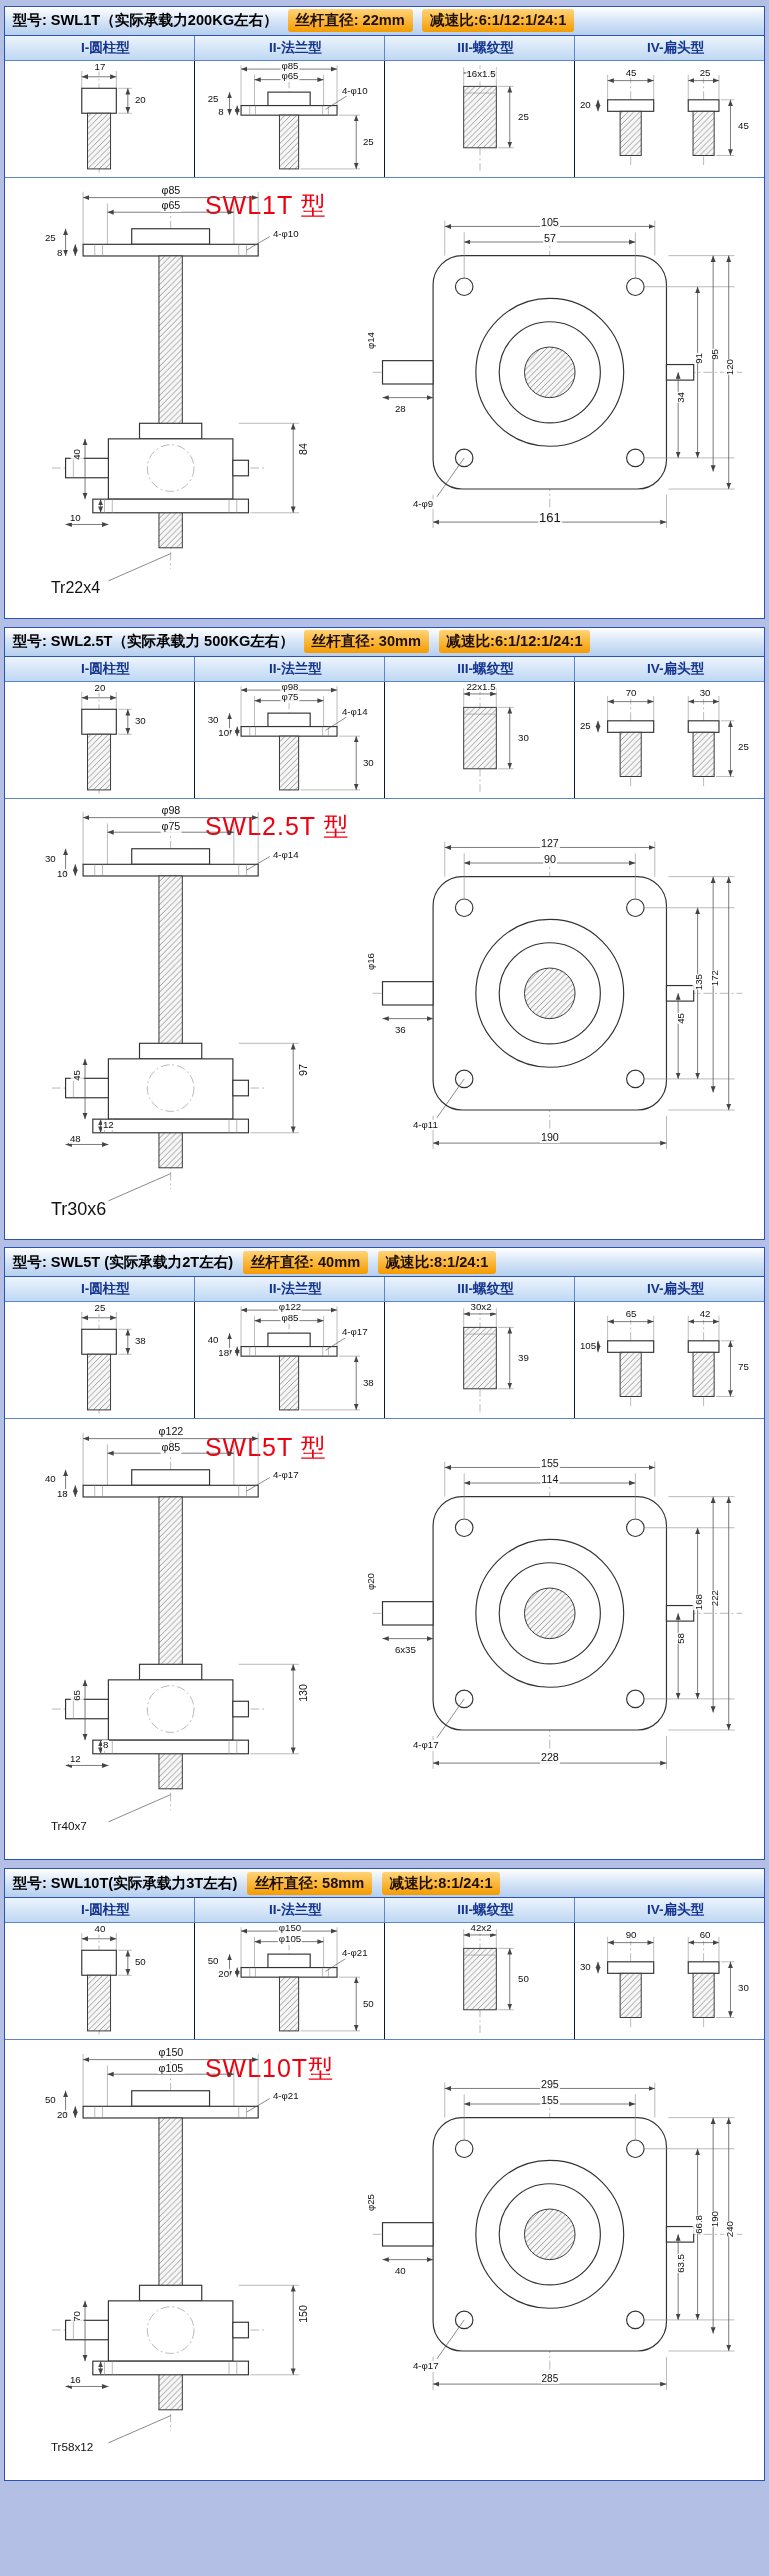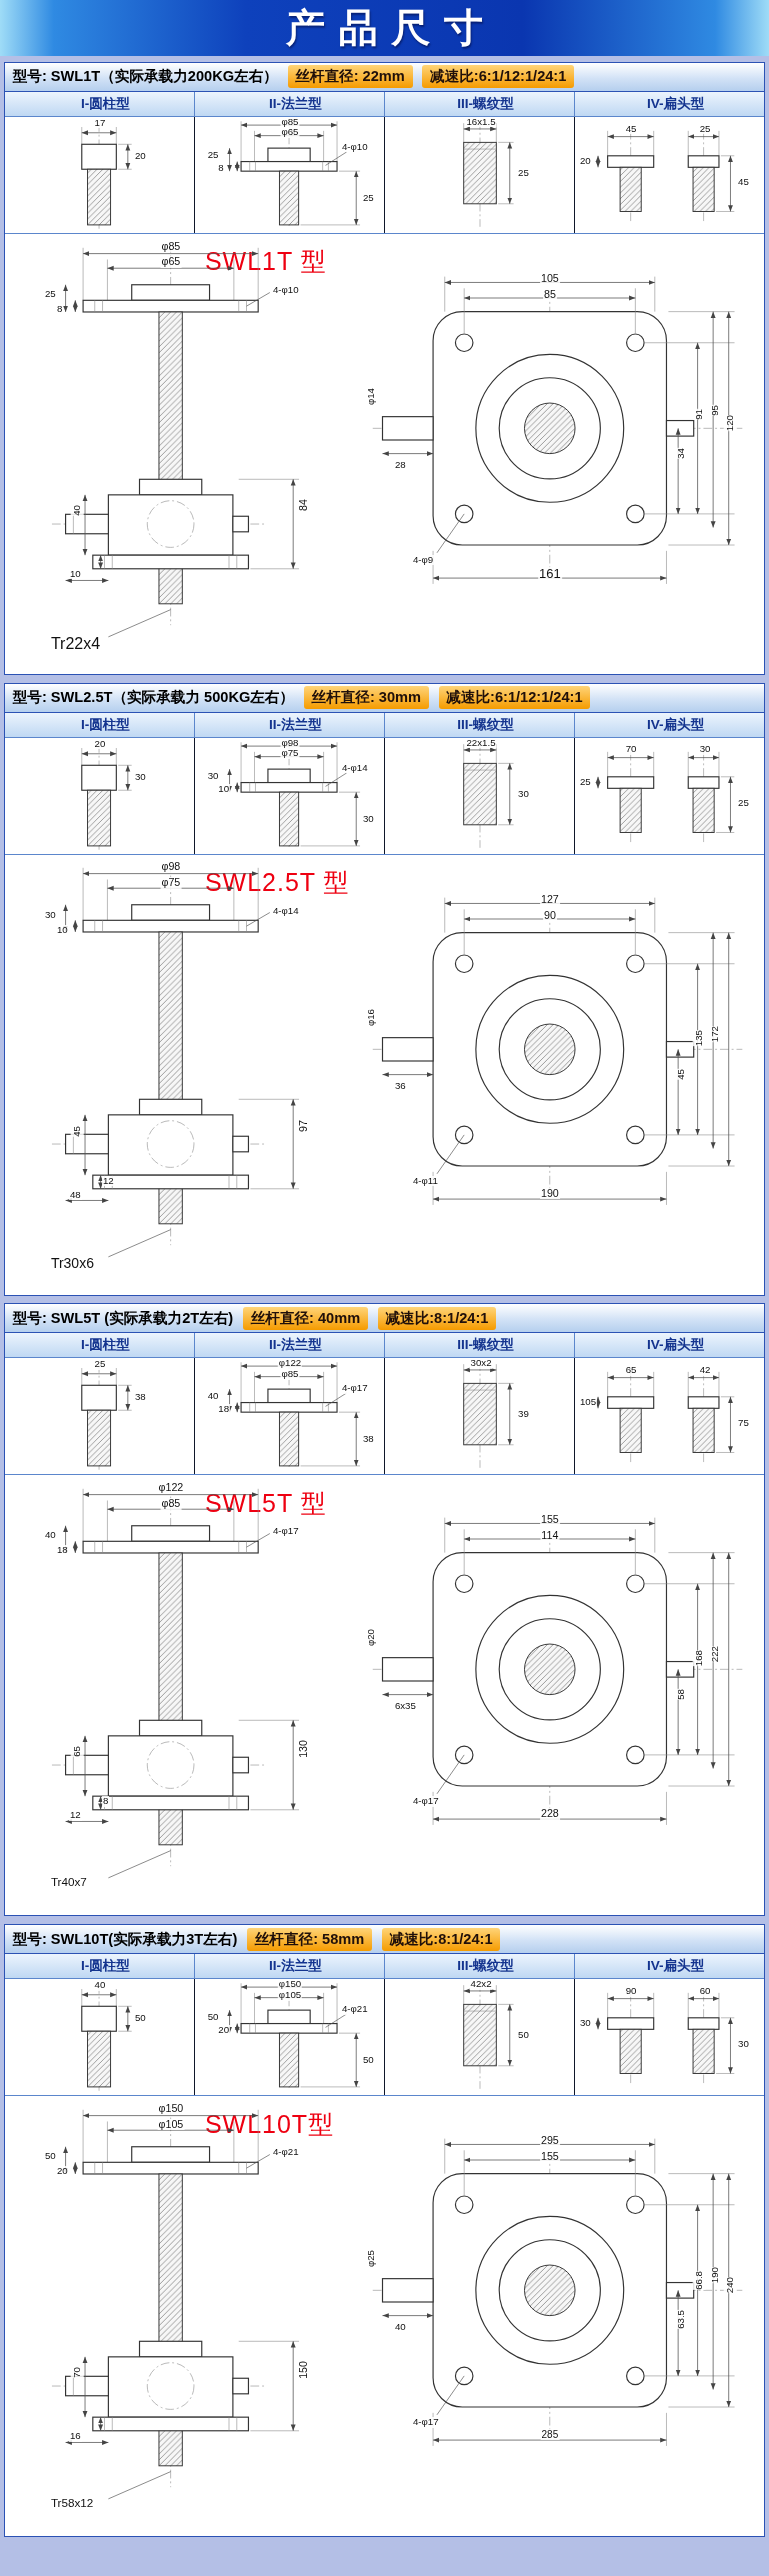--- a/index.html
+++ b/index.html
@@ -77,21 +77,20 @@
       <rect width="6" height="6" fill="#f7f7f7"></rect>
       <path d="M-1,7 L7,-1" stroke="#9a9a9a" stroke-width="1"></path>
     </pattern>
     <marker id="arr" viewBox="0 0 10 10" refX="9" refY="5" markerWidth="9" markerHeight="9" orient="auto-start-reverse">
       <path d="M0,1.5 L9,5 L0,8.5 z" fill="#444"></path>
     </marker>
   </defs>
 </svg>
 
 <div class="page">
-  <div class="title-bar">产品尺寸</div>
   <div id="sections">
   <section class="product-section">
 
     <div class="model-bar">
       <span>型号: SWL1T（实际承载力200KG左右）</span>
       <span class="hl">丝杆直径: 22mm</span>
       <span class="hl">减速比:6:1/12:1/24:1</span>
     </div>
 
     <div class="type-row">
@@ -155,21 +154,21 @@
           <line class="cl" x1="99" y1="4" x2="99" y2="114"></line>
           <line class="ext" x1="82" y1="6" x2="82" y2="26"></line>
           <line class="ext" x1="116" y1="6" x2="116" y2="26"></line>
           <line class="dl" x1="82" y1="12" x2="116" y2="12"></line>
           <rect class="thr" x="82" y="26" width="34" height="64"></rect>
           <line class="ext" x1="82" y1="33" x2="116" y2="33"></line>
           <line class="ext" x1="118" y1="26" x2="134" y2="26"></line>
           <line class="ext" x1="118" y1="90" x2="134" y2="90"></line>
           <line class="dl" x1="130" y1="26" x2="130" y2="90"></line>
         </svg>
-        <span class="dim ct" style="left:96px;top:0px">16x1.5</span>
+        <span class="dim ct" style="left:96px;top:8px">16x1.5</span>
         <span class="dim" style="left:132px;top:51px">25</span>
       </div>
 
       <div class="small-cell">
         <svg class="draw" viewBox="0 0 197 120" preserveAspectRatio="xMidYMid meet">
           <line class="cl" x1="58" y1="14" x2="58" y2="110"></line>
           <line class="cl" x1="134" y1="14" x2="134" y2="110"></line>
           <line class="ext" x1="34" y1="14" x2="34" y2="40"></line>
           <line class="ext" x1="82" y1="14" x2="82" y2="40"></line>
           <line class="dl" x1="34" y1="20" x2="82" y2="20"></line>
@@ -271,21 +270,21 @@
         <line class="dl" x1="352" y1="82" x2="352" y2="258"></line>
         <line class="dl" x1="368" y1="50" x2="368" y2="272"></line>
         <line class="dl" x1="384" y1="50" x2="384" y2="290"></line>
         <line class="ext" x1="80" y1="296" x2="80" y2="330"></line>
         <line class="ext" x1="320" y1="296" x2="320" y2="330"></line>
         <line class="dl" x1="80" y1="324" x2="320" y2="324"></line>
         <line class="dl" x1="28" y1="196" x2="80" y2="196"></line>
         <line class="ld" x1="112" y1="258" x2="84" y2="298"></line>
       </svg>
       <span class="dim ct" style="left:545px;top:39px;font-size:10.7px">105</span>
-      <span class="dim ct" style="left:545px;top:55px;font-size:10.7px">85</span>
+      <span class="dim ct" style="left:545px;top:55px;font-size:10.7px">57</span>
       <span class="dim vert" style="left:670px;top:214px">34</span>
       <span class="dim vert" style="left:688px;top:175px">91</span>
       <span class="dim vert" style="left:704px;top:171px">95</span>
       <span class="dim vert" style="left:719px;top:181px">120</span>
       <span class="dim vert" style="left:360px;top:154px">φ14</span>
       <span class="dim" style="left:389px;top:226px">28</span>
       <span class="dim ct" style="left:545px;top:333px;font-size:13px">161</span>
       <span class="dim" style="left:407px;top:321px">4-φ9</span>
     </div>
   </section>
@@ -439,21 +438,21 @@
       </svg>
       <span class="dim ct" style="left:166px;top:6.8px;font-size:10.7px">φ98</span>
       <span class="dim ct" style="left:166px;top:22.4px;font-size:10.7px">φ75</span>
       <span class="dim" style="left:39px;top:55px">30</span>
       <span class="dim" style="left:51px;top:70px">10</span>
       <span class="dim" style="left:267px;top:51px">4-φ14</span>
       <span class="dim vert" style="left:292px;top:265px;font-size:10.7px">97</span>
       <span class="dim vert" style="left:66px;top:271px">45</span>
       <span class="dim" style="left:64px;top:335px">48</span>
       <span class="dim" style="left:97px;top:321px">12</span>
-      <span class="dim" style="left:45px;top:401px;font-size:14px">Tr30x6</span>
+      <span class="dim" style="left:45px;top:401px;font-size:18px">Tr30x6</span>
 
       <svg style="position:absolute;left:350px;top:29px;width:409px;height:389px" viewBox="0 0 420 400">
         <line class="cl" x1="200" y1="28" x2="200" y2="322"></line>
         <line class="cl" x1="18" y1="170" x2="398" y2="170"></line>
         <rect class="part" x="80" y="50" width="240" height="240" rx="30"></rect>
         <circle class="part" cx="112" cy="82" r="9"></circle>
         <circle class="part" cx="288" cy="82" r="9"></circle>
         <circle class="part" cx="112" cy="258" r="9"></circle>
         <circle class="part" cx="288" cy="258" r="9"></circle>
         <circle class="part" cx="200" cy="170" r="76"></circle>

